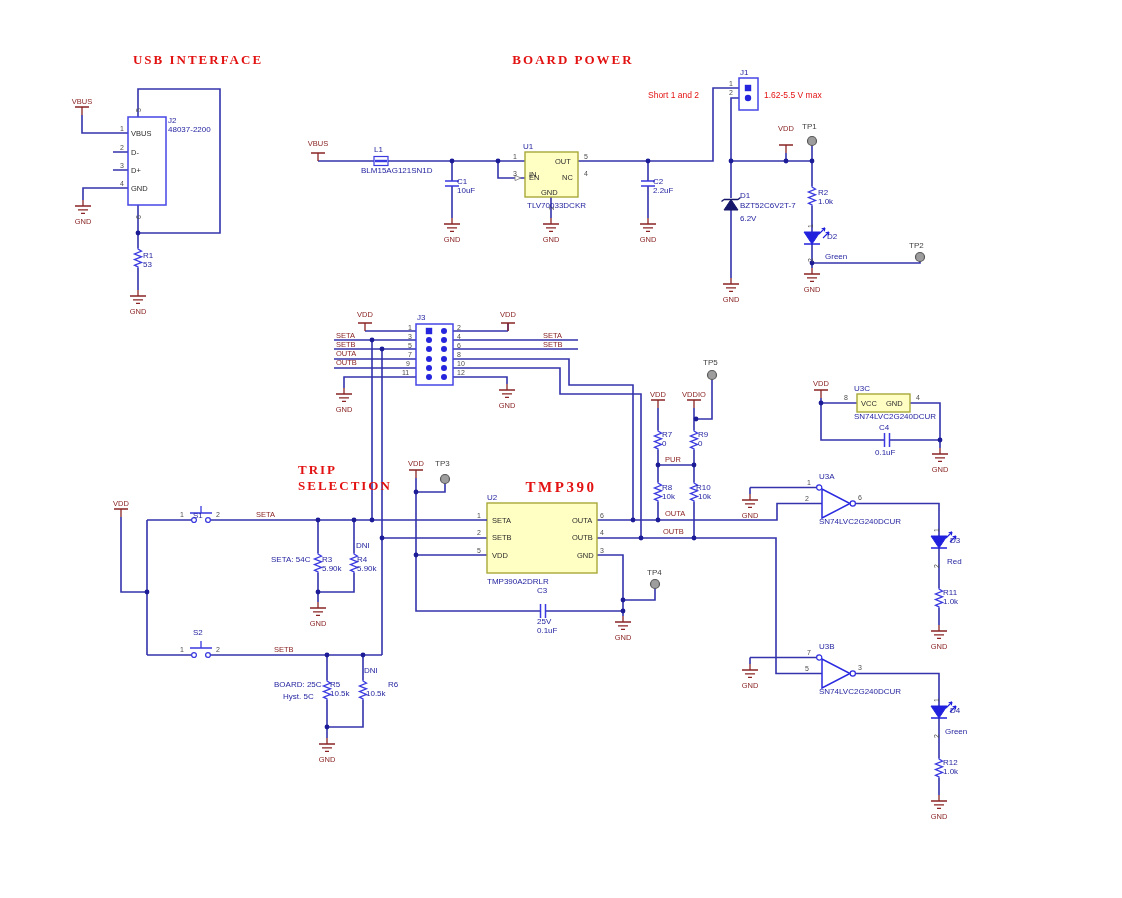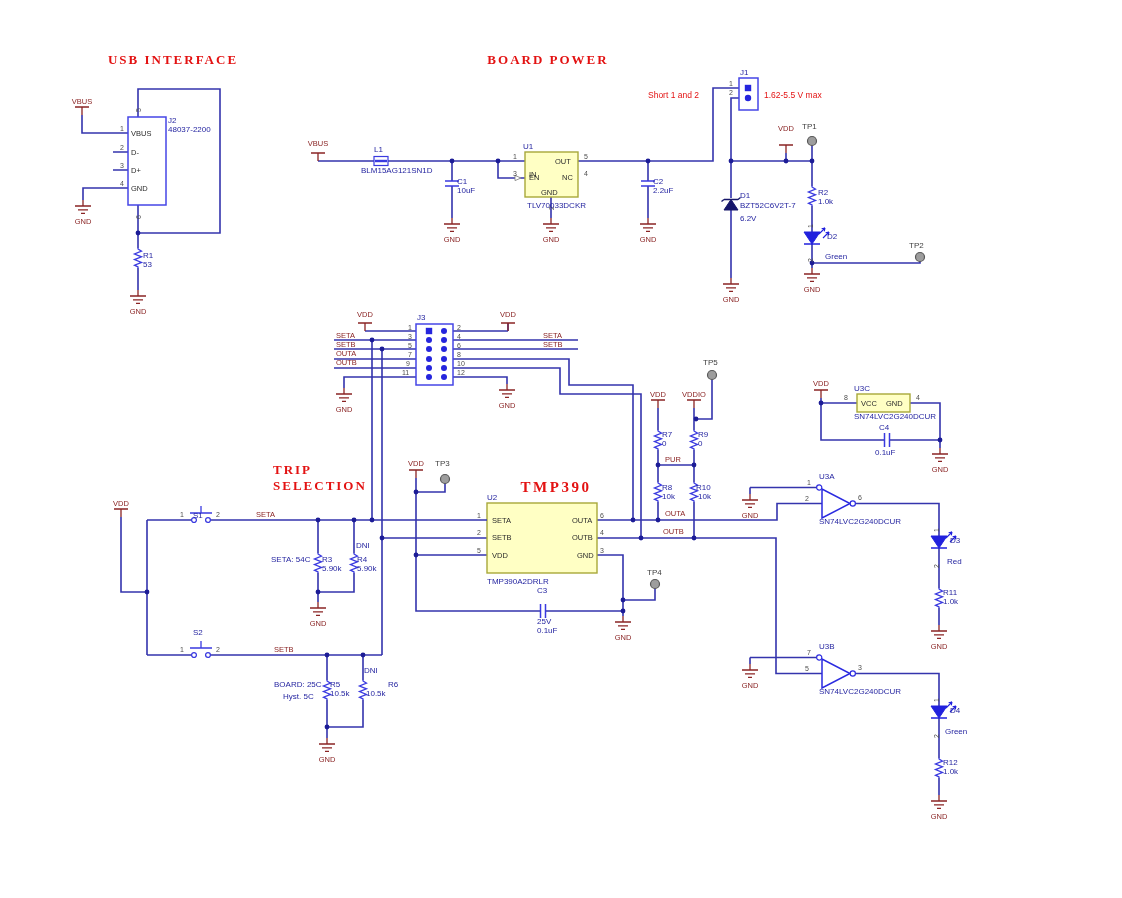--- a/index.html
+++ b/index.html
@@ -8,21 +8,21 @@
   #wires-svg{position:absolute;left:0;top:0;}
   .lbl{position:absolute;font-size:8px;line-height:9px;white-space:nowrap;}
   .n{color:#1f1f9e;}                    
   .m{color:#8a2424;font-size:7.5px;}    
   .b{color:#2b2b2b;font-size:7.5px;}    
   .g{color:#4d4d4d;font-size:7px;}      
   .tpl{color:#3f3f3f;font-size:8px;}    
   .r{color:#e31212;}
   .note{font-size:8.5px;}
   .t{font-family:"Liberation Serif",serif;font-weight:bold;font-size:13px;
-     letter-spacing:2px;line-height:14px;}
+     letter-spacing:2px;line-height:14px;margin-left:25px;}
   .big{font-size:15px;letter-spacing:2.5px;}
   .ctr{transform:translateX(-50%);}
   .rot{transform:rotate(-90deg);transform-origin:left top;}
 </style>
 </head>
 <body>
 
 <div id="page">
 
 <svg id="wires-svg" width="1122" height="898" viewBox="0 0 1122 898" xmlns="http://www.w3.org/2000/svg">
@@ -217,21 +217,21 @@
         <circle cx="327" cy="727" r="2.4"></circle>
     <circle cx="821" cy="403" r="2.4"></circle>
         <circle cx="940" cy="440" r="2.4"></circle>
   </g>
 </svg>
 
 <span class="lbl r t ctr" style="left:173px;top:53px">USB INTERFACE</span>
 <span class="lbl r t ctr" style="left:548px;top:53px">BOARD POWER</span>
 <span class="lbl r t" style="left:273px;top:463px">TRIP</span>
 <span class="lbl r t" style="left:273px;top:479px">SELECTION</span>
-<span class="lbl r t big ctr" style="left:556px;top:480px">TMP390</span>
+<span class="lbl r t big ctr" style="left:536px;top:480px">TMP390</span>
 <span class="lbl r note" style="left:648px;top:91px">Short 1 and 2</span>
 <span class="lbl r note" style="left:764px;top:91px">1.62-5.5 V max</span>
 
 <span class="lbl m ctr" style="left:82px;top:97px">VBUS</span>
 <span class="lbl n" style="left:168px;top:116px">J2</span>
 <span class="lbl n" style="left:168px;top:125px">48037-2200</span>
 <span class="lbl g" style="left:120px;top:124px">1</span>
 <span class="lbl g" style="left:120px;top:143px">2</span>
 <span class="lbl g" style="left:120px;top:161px">3</span>
 <span class="lbl g" style="left:120px;top:179px">4</span>

